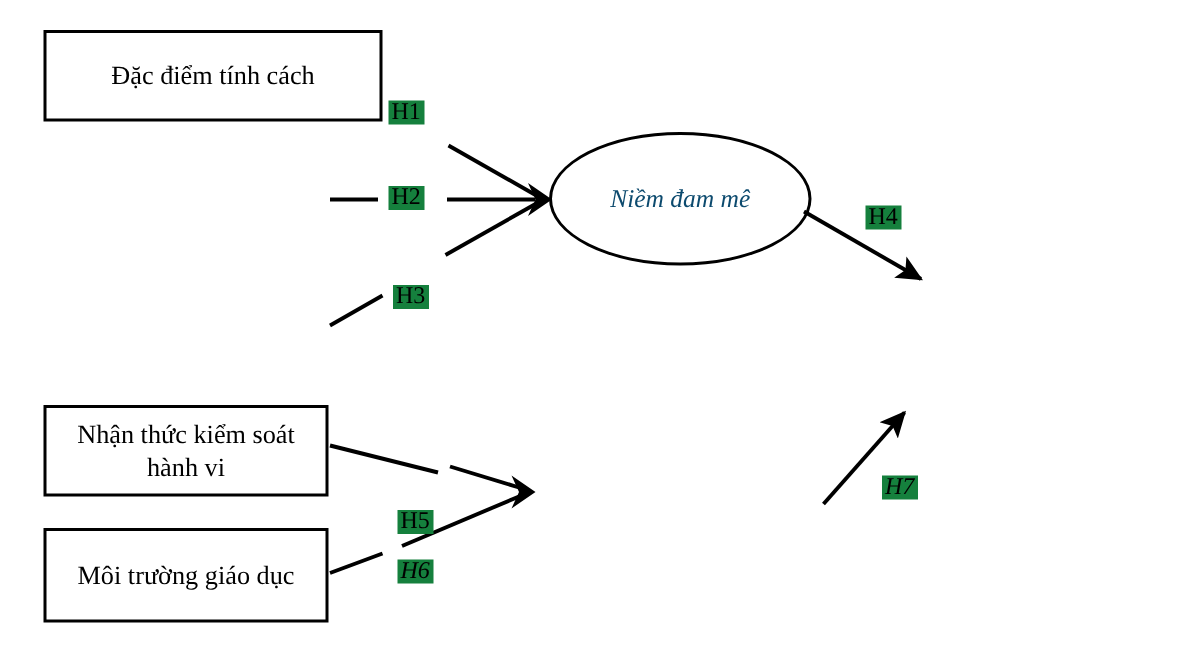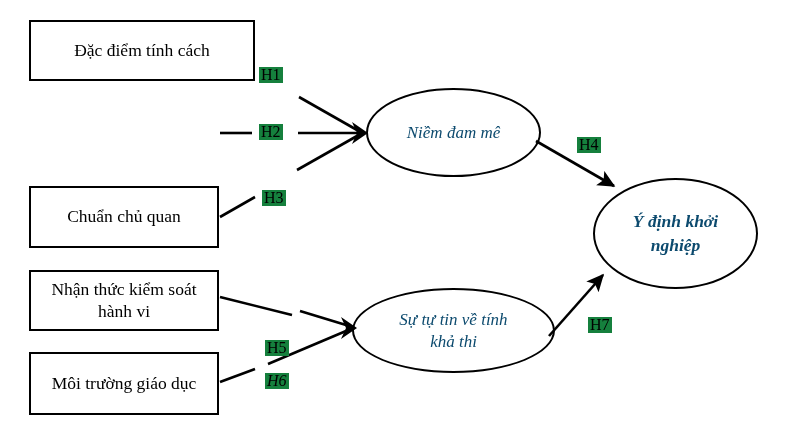--- a/index.html
+++ b/index.html
@@ -121,51 +121,42 @@
     <g>
       <line x1="549" y1="336" x2="603" y2="275" stroke="#000000" stroke-width="2.6" marker-end="url(#arrow)"></line>
     </g>
   </svg>
 
   <div class="node-box" style="left:29px; top:20px; width:226px; height:61px;">
     <span>Đặc điểm tính cách</span>
   </div>
 
 
-  <div class="node-box" style="left:29px; top:186px; width:190px; height:62px;">
-    <span>Chuẩn chủ quan</span>
-  </div>
 
   <div class="node-box" style="left:29px; top:270px; width:190px; height:61px;">
     <span>Nhận thức kiểm soát hành vi</span>
   </div>
 
   <div class="node-box" style="left:29px; top:352px; width:190px; height:63px;">
     <span>Môi trường giáo dục</span>
   </div>
 
   <div class="node-ellipse" style="left:366px; top:88px; width:175px; height:89px;">
     <span style="max-width:118px;">Niềm đam mê</span>
   </div>
 
-  <div class="node-ellipse" style="left:352px; top:288px; width:203px; height:85px;">
-    <span style="max-width:130px;">Sự tự tin về tính khả thi</span>
-  </div>
 
-  <div class="node-ellipse emphasis" style="left:593px; top:178px; width:165px; height:111px;">
-    <span style="max-width:86px;">Ý định khởi nghiệp</span>
-  </div>
 
   <div class="edge-label" style="left:259px; top:67px;">H1</div>
 
   <div class="edge-label" style="left:259px; top:124px;">H2</div>
 
   <div class="edge-label" style="left:262px; top:176px;margin-top:14px;">H3</div>
 
   <div class="edge-label" style="left:577px; top:125px;margin-top:12px;">H4</div>
 
   <div class="edge-label" style="left:265px; top:340px;">H5</div>
 
   <div class="edge-label" style="left:265px; top:373px;font-style:italic;">H6</div>
 
-  <div class="edge-label" style="left:588px; top:317px;">H7</div>
+  <div class="edge-label" style="left:588px; top:317px;font-style:italic;">H7</div>
 
 </div>
 
 </body></html>

